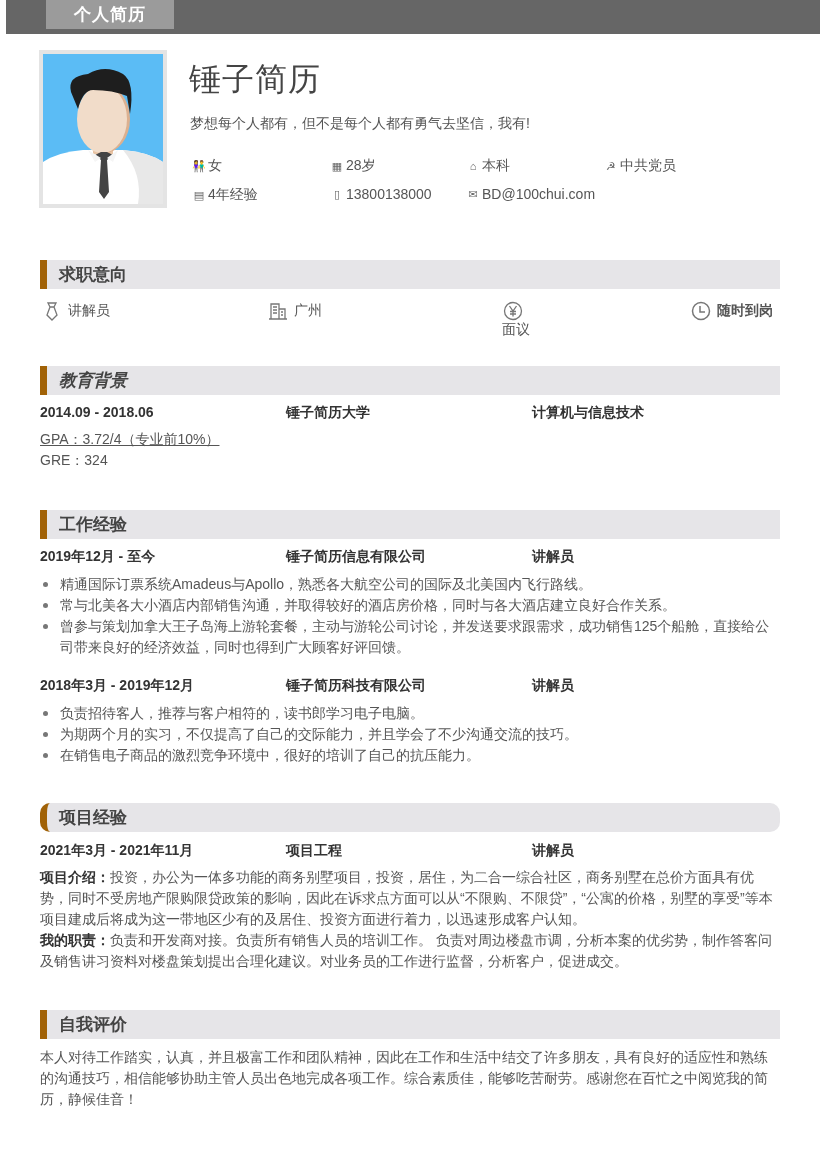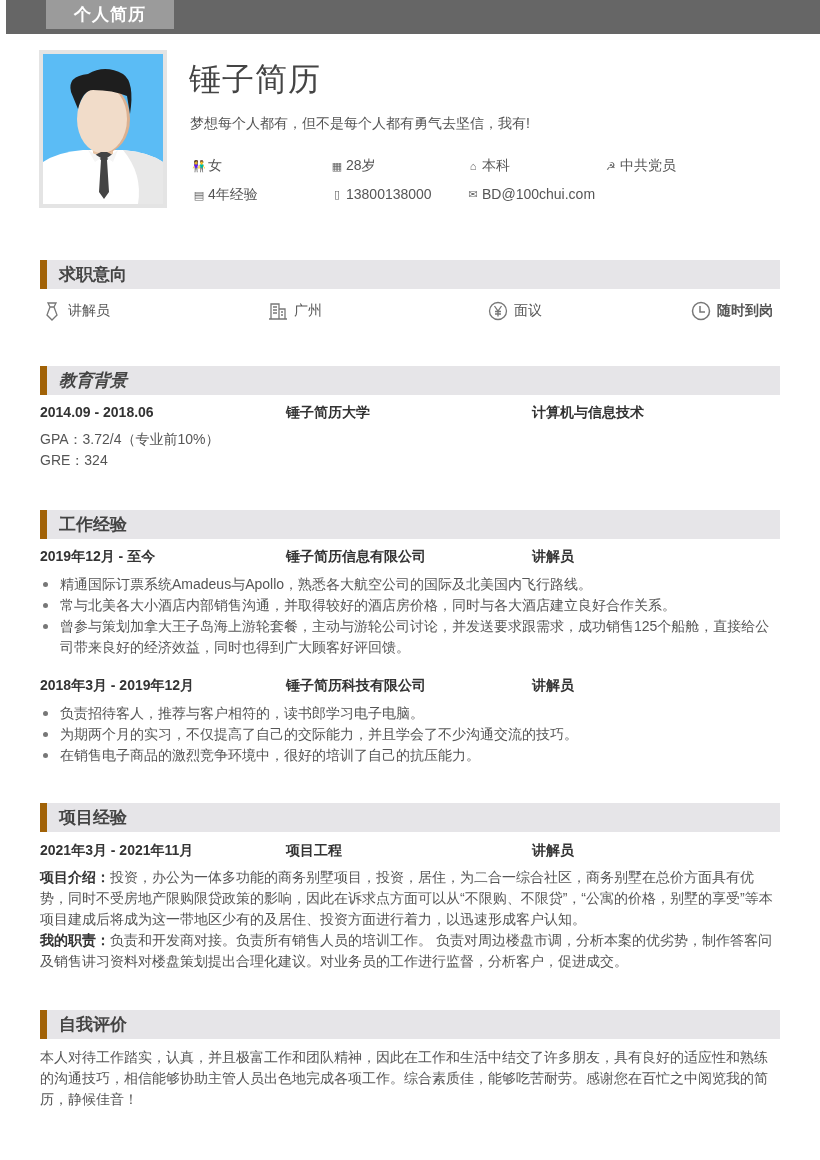--- a/index.html
+++ b/index.html
@@ -96,42 +96,42 @@
       <path d="M6 2 H14 L12 6 L15 14 L10 19 L5 14 L8 6 Z M8 6 H12" fill="none" stroke="#777" stroke-width="1.3"></path>
     </svg>
   <span>讲解员</span>
 </div>
 <div class="intent" style="left:268px;">
   <svg class="iic" viewBox="0 0 20 20">
       <path d="M3 18 V3 H11 V18 M11 8 H17 V18 M1 18 H19 M5 6 H9 M5 9 H9 M5 12 H9 M13 11 H15 M13 14 H15" fill="none" stroke="#777" stroke-width="1.3"></path>
     </svg>
   <span>广州</span>
 </div>
-<div class="intent" style="left:488px;">
+<div class="intent" style="left:502px;flex-direction:column;">
   <svg class="iic" viewBox="0 0 20 20">
       <circle cx="10" cy="10" r="8.5" fill="none" stroke="#777" stroke-width="1.3"></circle>
       <path d="M6.5 5 L10 10 L13.5 5 M10 10 V15.5 M7 10.5 H13 M7 13 H13" fill="none" stroke="#777" stroke-width="1.3"></path>
     </svg>
   <span>面议</span>
 </div>
 <div class="intent" style="left:691px;font-weight:bold;">
   <svg class="iic" viewBox="0 0 20 20">
       <circle cx="10" cy="10" r="8.5" fill="none" stroke="#777" stroke-width="1.5"></circle>
       <path d="M9 5 V11 H14" fill="none" stroke="#777" stroke-width="1.5"></path>
     </svg>
   <span>随时到岗</span>
 </div>
 
 <div class="sec-head" style="top:366px;font-style:italic;">
   <span>教育背景</span>
 </div>
 <div class="row" style="left:40px; top:404px;">2014.09 - 2018.06</div>
 <div class="row" style="left:286px; top:404px;">锤子简历大学</div>
 <div class="row" style="left:532px; top:404px;">计算机与信息技术</div>
-<div class="plain" style="top:431px;">GPA：3.72/4（专业前10%）</div>
+<div class="plain" style="top:431px;text-decoration:underline;">GPA：3.72/4（专业前10%）</div>
 <div class="plain" style="top:452px;">GRE：324</div>
 
 <div class="sec-head" style="top:510px;">
   <span>工作经验</span>
 </div>
 <div class="row" style="left:40px; top:548px;">2019年12月 - 至今</div>
 <div class="row" style="left:286px; top:548px;">锤子简历信息有限公司</div>
 <div class="row" style="left:532px; top:548px;">讲解员</div>
 <ul class="bullets" style="top:574px;">
   <li>精通国际订票系统Amadeus与Apollo，熟悉各大航空公司的国际及北美国内飞行路线。</li>
@@ -141,21 +141,21 @@
 
 <div class="row" style="left:40px; top:677px;">2018年3月 - 2019年12月</div>
 <div class="row" style="left:286px; top:677px;">锤子简历科技有限公司</div>
 <div class="row" style="left:532px; top:677px;">讲解员</div>
 <ul class="bullets" style="top:703px;">
   <li>负责招待客人，推荐与客户相符的，读书郎学习电子电脑。</li>
   <li>为期两个月的实习，不仅提高了自己的交际能力，并且学会了不少沟通交流的技巧。</li>
   <li>在销售电子商品的激烈竞争环境中，很好的培训了自己的抗压能力。</li>
 </ul>
 
-<div class="sec-head" style="top:803px;">
+<div class="sec-head" style="top:803px;border-radius:10px;">
   <span>项目经验</span>
 </div>
 <div class="row" style="left:40px; top:842px;">2021年3月 - 2021年11月</div>
 <div class="row" style="left:286px; top:842px;">项目工程</div>
 <div class="row" style="left:532px; top:842px;">讲解员</div>
 <div class="para" style="top:867px;">
   <b>项目介绍：</b><span>投资，办公为一体多功能的商务别墅项目，投资，居住，为二合一综合社区，商务别墅在总价方面具有优势，同时不受房地产限购限贷政策的影响，因此在诉求点方面可以从“不限购、不限贷”，“公寓的价格，别墅的享受”等本项目建成后将成为这一带地区少有的及居住、投资方面进行着力，以迅速形成客户认知。</span><br>
   <b>我的职责：</b><span>负责和开发商对接。负责所有销售人员的培训工作。 负责对周边楼盘市调，分析本案的优劣势，制作答客问及销售讲习资料对楼盘策划提出合理化建议。对业务员的工作进行监督，分析客户，促进成交。</span>
 </div>
 

